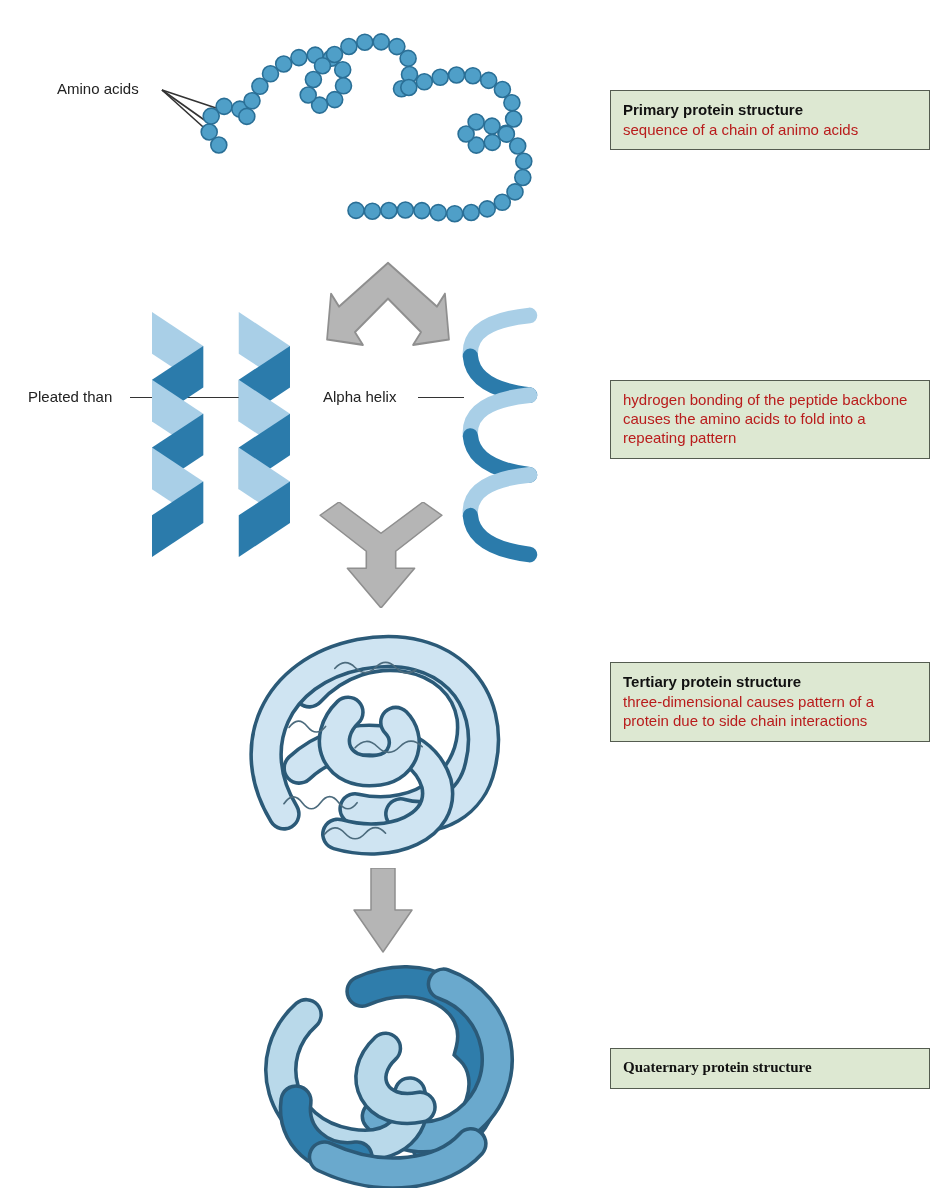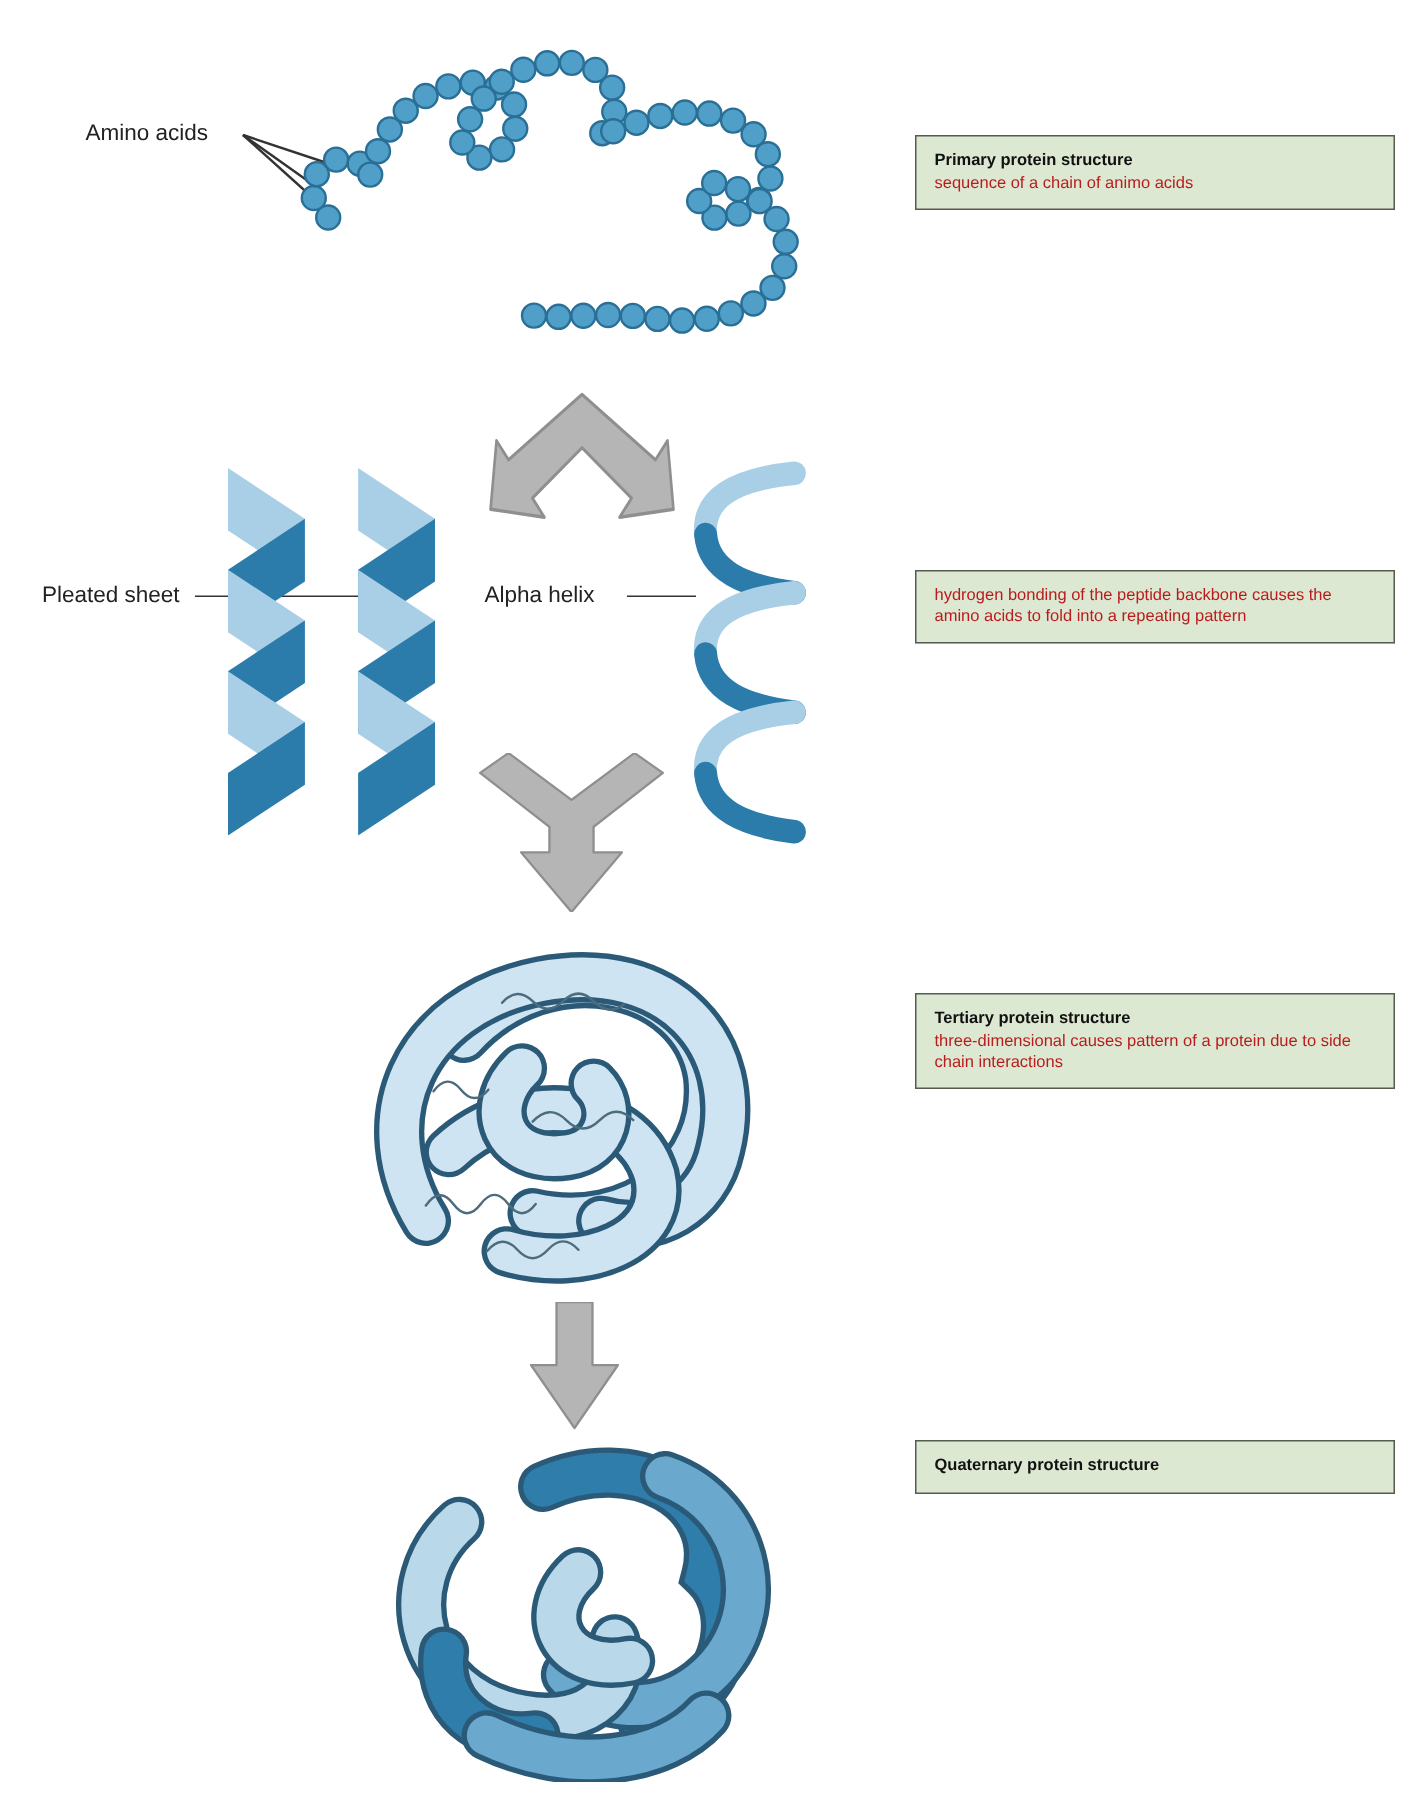--- a/index.html
+++ b/index.html
@@ -6,21 +6,21 @@
   #canvas{
     position:relative;width:943px;height:1200px;background:#ffffff;
     font-family:"Liberation Sans",sans-serif;color:#1a1a1a;overflow:hidden;
   }
   .abs{position:absolute;}
   .label{font-size:15px;color:#222;white-space:nowrap;}
   .pointer-line{position:absolute;height:0;border-top:1.8px solid #333;}
   .infobox{
     position:absolute;width:320px;box-sizing:border-box;
     background:#dde8d2;border:1.6px solid #545c50;
-    padding:9px 12px 10px 12px;font-size:11px;line-height:1.28;
+    padding:9px 12px 10px 12px;font-size:15px;line-height:1.28;
   }
   .infobox .title{font-weight:bold;margin:0 0 1px 0;color:#111;}
   .infobox .desc{margin:0;color:#b91c1c;}
   svg{display:block;}
   .sheet-light{fill:#a9cfe7;}
   .sheet-dark{fill:#2b7bab;}
   .helix-dark{stroke:#2b7bab;}
   .helix-light{stroke:#a9cfe7;}
   .gray-arrow{fill:#b5b5b5;stroke:#8f8f8f;stroke-width:1.5;stroke-linejoin:round;}
   .worm-outline{fill:none;stroke:#2b5a78;stroke-linecap:round;}
@@ -125,21 +125,21 @@
     <polygon class="sheet-light" points="0,104 26,130 26,162 0,136"></polygon>
     <polygon class="sheet-dark" points="26,130 0,156 0,188 26,162"></polygon>
     <polygon class="sheet-light" points="44,0 70,26 70,58 44,32"></polygon>
     <polygon class="sheet-dark" points="70,26 44,52 44,84 70,58"></polygon>
     <polygon class="sheet-light" points="44,52 70,78 70,110 44,84"></polygon>
     <polygon class="sheet-dark" points="70,78 44,104 44,136 70,110"></polygon>
     <polygon class="sheet-light" points="44,104 70,130 70,162 44,136"></polygon>
     <polygon class="sheet-dark" points="70,130 44,156 44,188 70,162"></polygon>
   </svg>
 
-  <div class="abs label" style="left:28px;top:388px;">Pleated sheet</div>
+  <div class="abs label" style="left:28px;top:388px;">Pleated than</div>
 
   <svg class="abs" style="left:450px;top:305px;" width="100" height="260" viewBox="0 0 98 248" preserveAspectRatio="none">
     <g fill="none" stroke-width="15" stroke-linecap="round">
       <path class="helix-light" d="M 78,10 C 38,14 18,26 20,49"></path>
       <path class="helix-dark" d="M 20,49 C 22,72 45,82 78,86"></path>
       <path class="helix-light" d="M 78,86 C 38,90 18,102 20,125"></path>
       <path class="helix-dark" d="M 20,125 C 22,148 45,158 78,162"></path>
       <path class="helix-light" d="M 78,162 C 38,166 18,178 20,201"></path>
       <path class="helix-dark" d="M 20,201 C 22,224 45,234 78,238"></path>
     </g>
@@ -199,17 +199,17 @@
 
   <div class="infobox" style="left:610px;top:380px;">
     <p class="desc">hydrogen bonding of the peptide backbone causes the amino acids to fold into a repeating pattern</p>
   </div>
 
   <div class="infobox" style="left:610px;top:662px;">
     <p class="title">Tertiary protein structure</p>
     <p class="desc">three-dimensional causes pattern of a protein due to side chain interactions</p>
   </div>
 
-  <div class="infobox" style="left:610px;top:960px;">
+  <div class="infobox" style="left:610px;top:1048px;font-family:Liberation Serif, serif;">
     <p class="title">Quaternary protein structure</p>
   </div>
 
 </div>
 
 </body></html>

